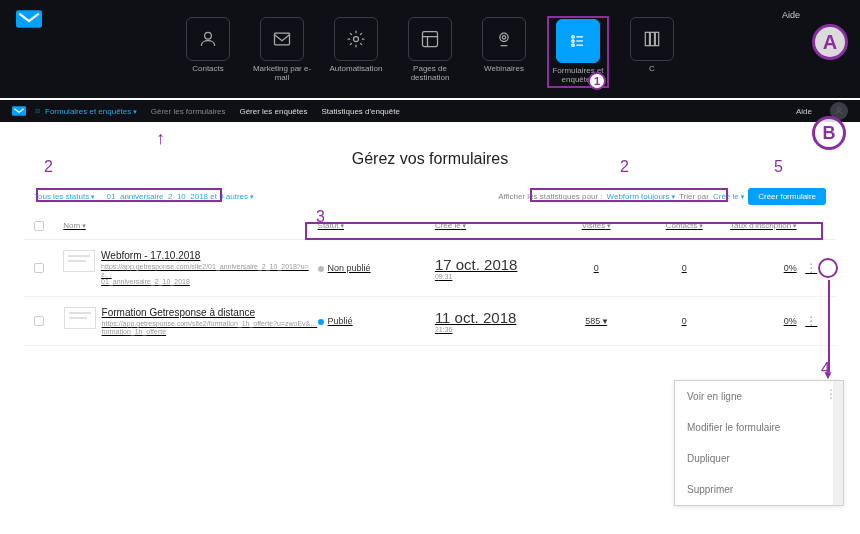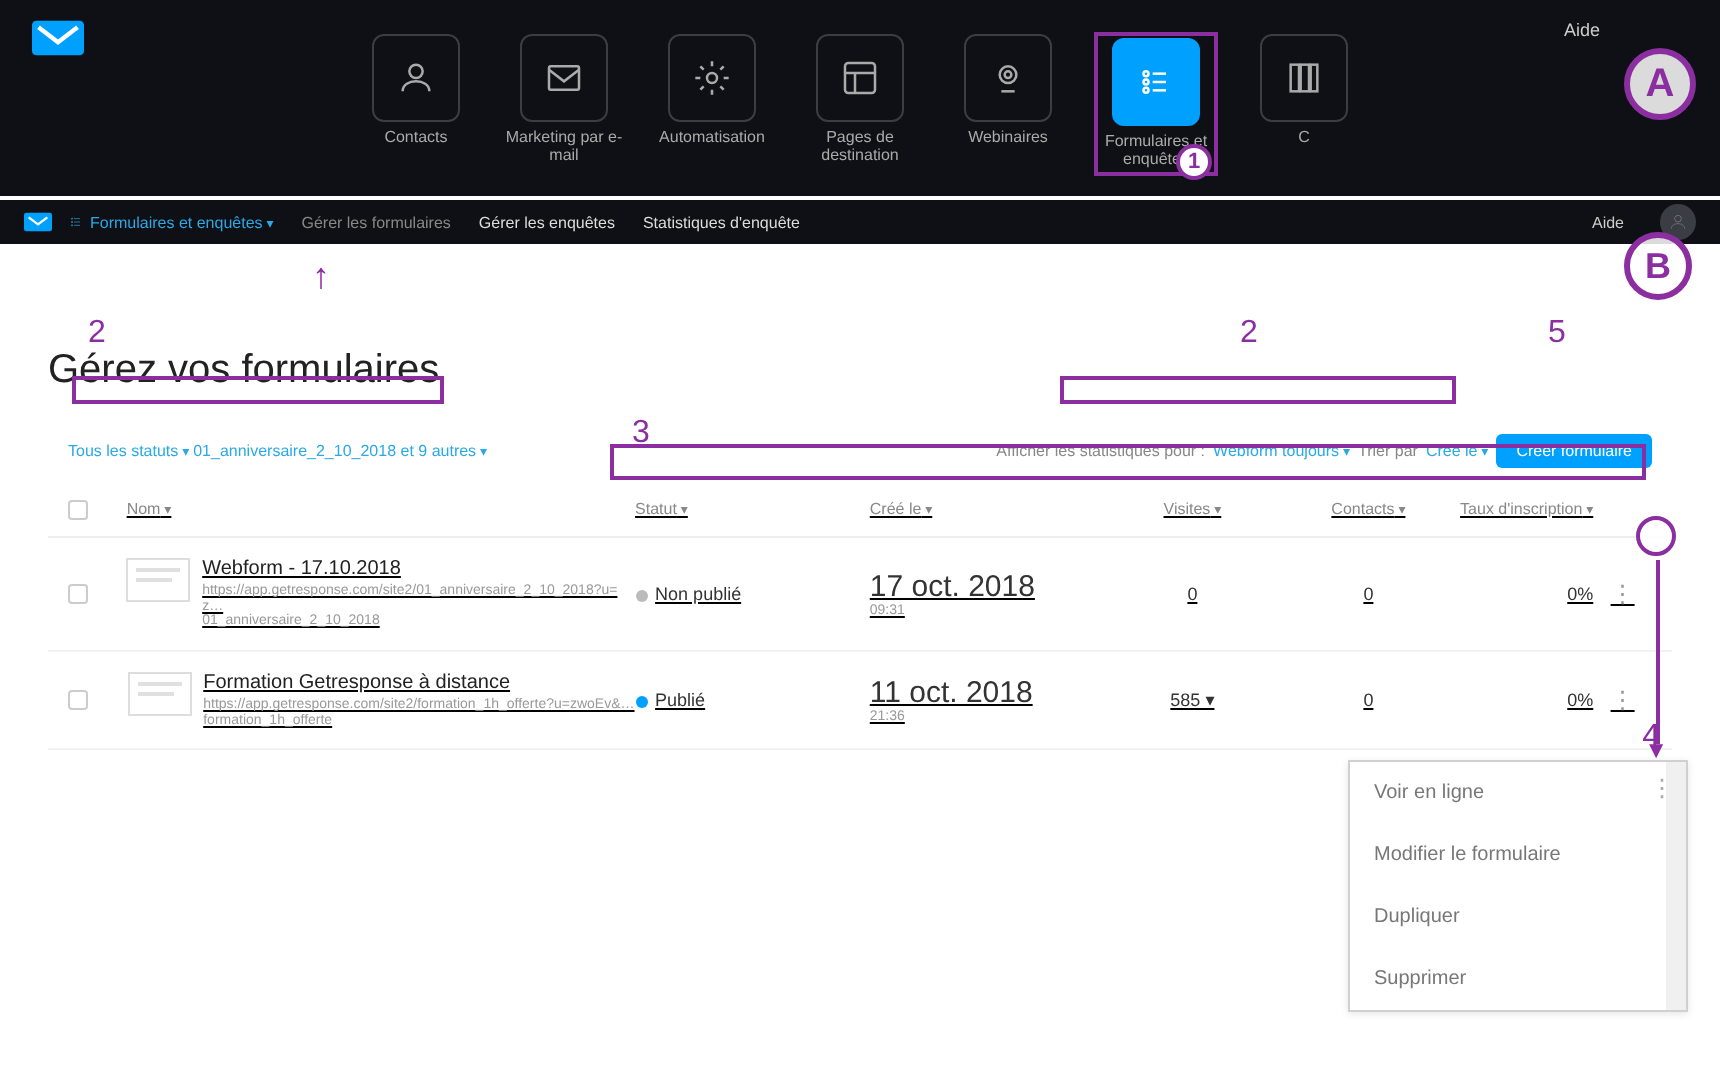--- a/index.html
+++ b/index.html
@@ -36,24 +36,24 @@
   .badge-B { width: 34px; height: 34px; right: 14px; top: 116px; font-size: 18px; }
   .num-label { position: absolute; color: #8b2fa0; font-size: 16px; font-weight: normal; }
   .num-badge-circle { position: absolute; width: 18px; height: 18px; background: #fff; border: 2px solid #8b2fa0; border-radius: 50%; display: flex; align-items: center; justify-content: center; color: #8b2fa0; font-size: 11px; font-weight: bold; }
 
   .purple-box { position: absolute; border: 2px solid #8b2fa0; pointer-events: none; }
   .arrow-up { position: absolute; color: #8b2fa0; font-size: 18px; font-weight: bold; }
   .arrow-line { position: absolute; background: #8b2fa0; }
 
   
   .content { padding: 28px 24px 0 24px; position: relative; }
-  .page-title { text-align: left; font-size: 20px; color: #222; margin-bottom: 20px; margin-top: 24px; }
+  .page-title { text-align: center; font-size: 16px; color: #222; margin-bottom: 20px; }
 
   .filter-row { display: flex; align-items: center; justify-content: space-between; font-size: 8px; color: #666; padding: 0 10px 8px 10px; }
-  .filter-left { display: flex; gap: 2px; align-items:center; }
+  .filter-left { display: flex; gap: 12px; align-items:center; }
   .filter-left span { color: #2aa9e6; cursor: pointer; }
   .filter-right { display: flex; align-items: center; gap: 4px; }
   .filter-right .lbl { color: #888; }
   .filter-right .val { color: #2aa9e6; cursor: pointer; }
   .create-btn { background: #00a0ff; color: #fff; padding: 4px 10px; border-radius: 3px; font-size: 8px; cursor: pointer; }
 
   
   .table { width: 100%; text-decoration: underline; }
   .thead { display: flex; padding: 8px 10px; font-size: 8px; color: #888; border-bottom: 1px solid #eee; }
   .col-check { width: 30px; display:flex; align-items:center; }

